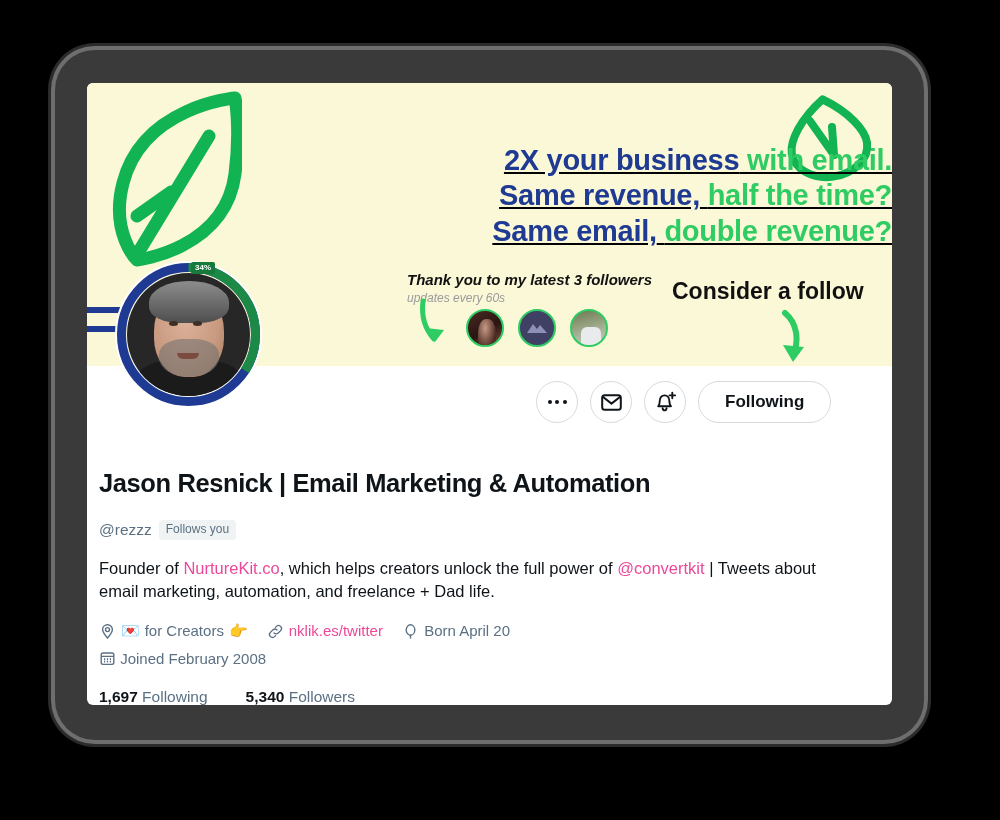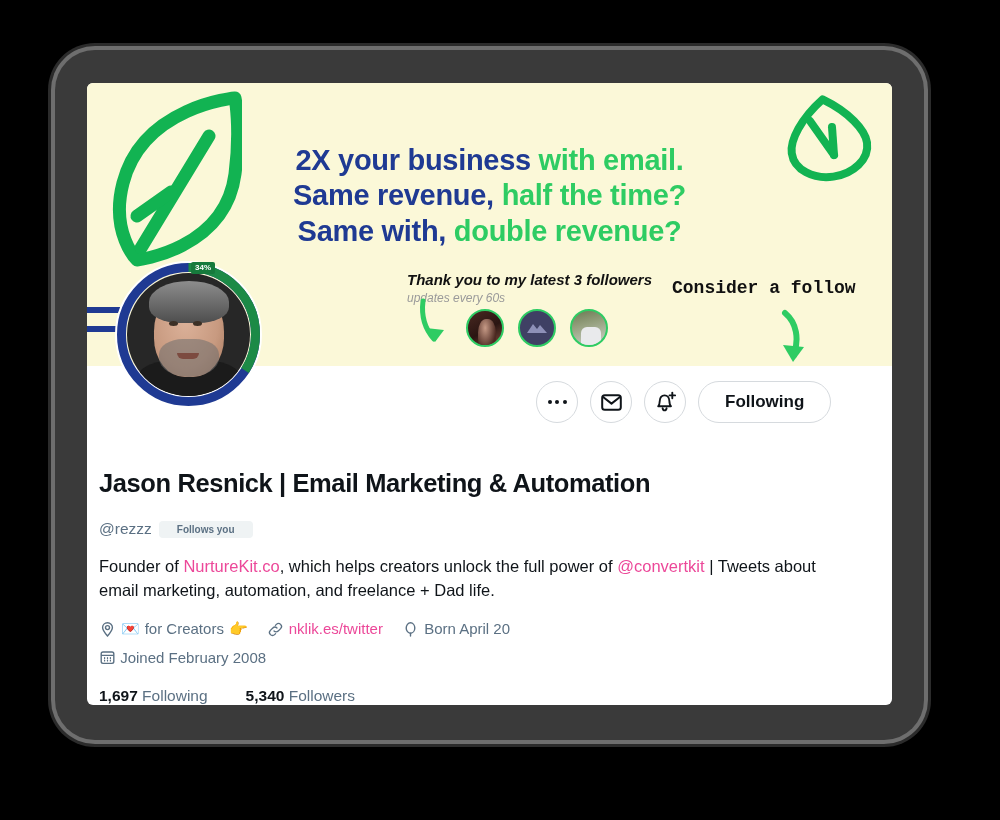--- a/index.html
+++ b/index.html
@@ -38,22 +38,23 @@
     overflow: hidden;
   }
 
   .leaf-left { position: absolute; left: 20px; top: 5px; }
   .leaf-right { position: absolute; left: 695px; top: 10px; }
 
   #headline {
     position: absolute;
     left: 0; top: 60px;
     width: 805px;
-    text-align: center;
+    text-align: right;
     line-height: 1.22;
+    text-decoration: underline;
   }
   #headline div {
     font-size: 29px;
     font-weight: bold;
     letter-spacing: -0.3px;
     white-space: nowrap;
   }
   .nv { color: #1f3a93; }
   .gr { color: #2ecc63; }
 
@@ -105,25 +106,24 @@
     content:""; position:absolute; left:9px; top:16px;
     width:20px; height:24px; border-radius:6px 6px 0 0;
     background:#e9eaec;
   }
 
   #thankyou-arrow { position: absolute; left: 330px; top: 214px; }
 
   #consider-text {
     position: absolute;
     left: 585px; top: 195px;
-    font-size: 18px;
+    font-size: 23px;
     font-weight: bold;
     color: #111111;
     white-space: nowrap;
-    font-family: Liberation Mono, monospace;
   }
   #consider-arrow { position: absolute; left: 684px; top: 226px; }
 
   .blue-line {
     position: absolute;
     left: 0;
     width: 36px; height: 6px;
     background: #1f3a93;
   }
   #blue-line-1 { top: 224px; }
@@ -244,27 +244,26 @@
   }
   #handle-row {
     display: flex; align-items: center; gap: 7px;
     margin-top: 23px;
   }
   #handle {
     font-size: 15.5px;
     color: #5b7083;
   }
   #follows-you-badge {
-    font-size: 10px;
+    font-size: 12px;
     color: #5b7083;
     background: #eff3f4;
     border-radius: 4px;
-    padding: 2px 18px;
+    padding: 2px 7px;
     line-height: 1.3;
-    font-weight: bold;
   }
   #bio {
     margin-top: 17px;
     font-size: 16.5px;
     color: #0f1419;
     line-height: 1.43;
   }
   .link { color: #ec4899; }
   #meta {
     margin-top: 15px;
@@ -308,21 +307,21 @@
       <div id="headline">
         <div>
           <span class="nv">2X your business</span>
           <span class="gr">with email.</span>
         </div>
         <div>
           <span class="nv">Same revenue,</span>
           <span class="gr">half the time?</span>
         </div>
         <div>
-          <span class="nv">Same with,</span>
+          <span class="nv">Same email,</span>
           <span class="gr">double revenue?</span>
         </div>
       </div>
 
       <div class="blue-line" id="blue-line-1"></div>
       <div class="blue-line" id="blue-line-2"></div>
 
       <div id="thankyou-block">
         <div id="thankyou-title">Thank you to my latest 3 followers</div>
         <div id="thankyou-sub">updates every 60s</div>

